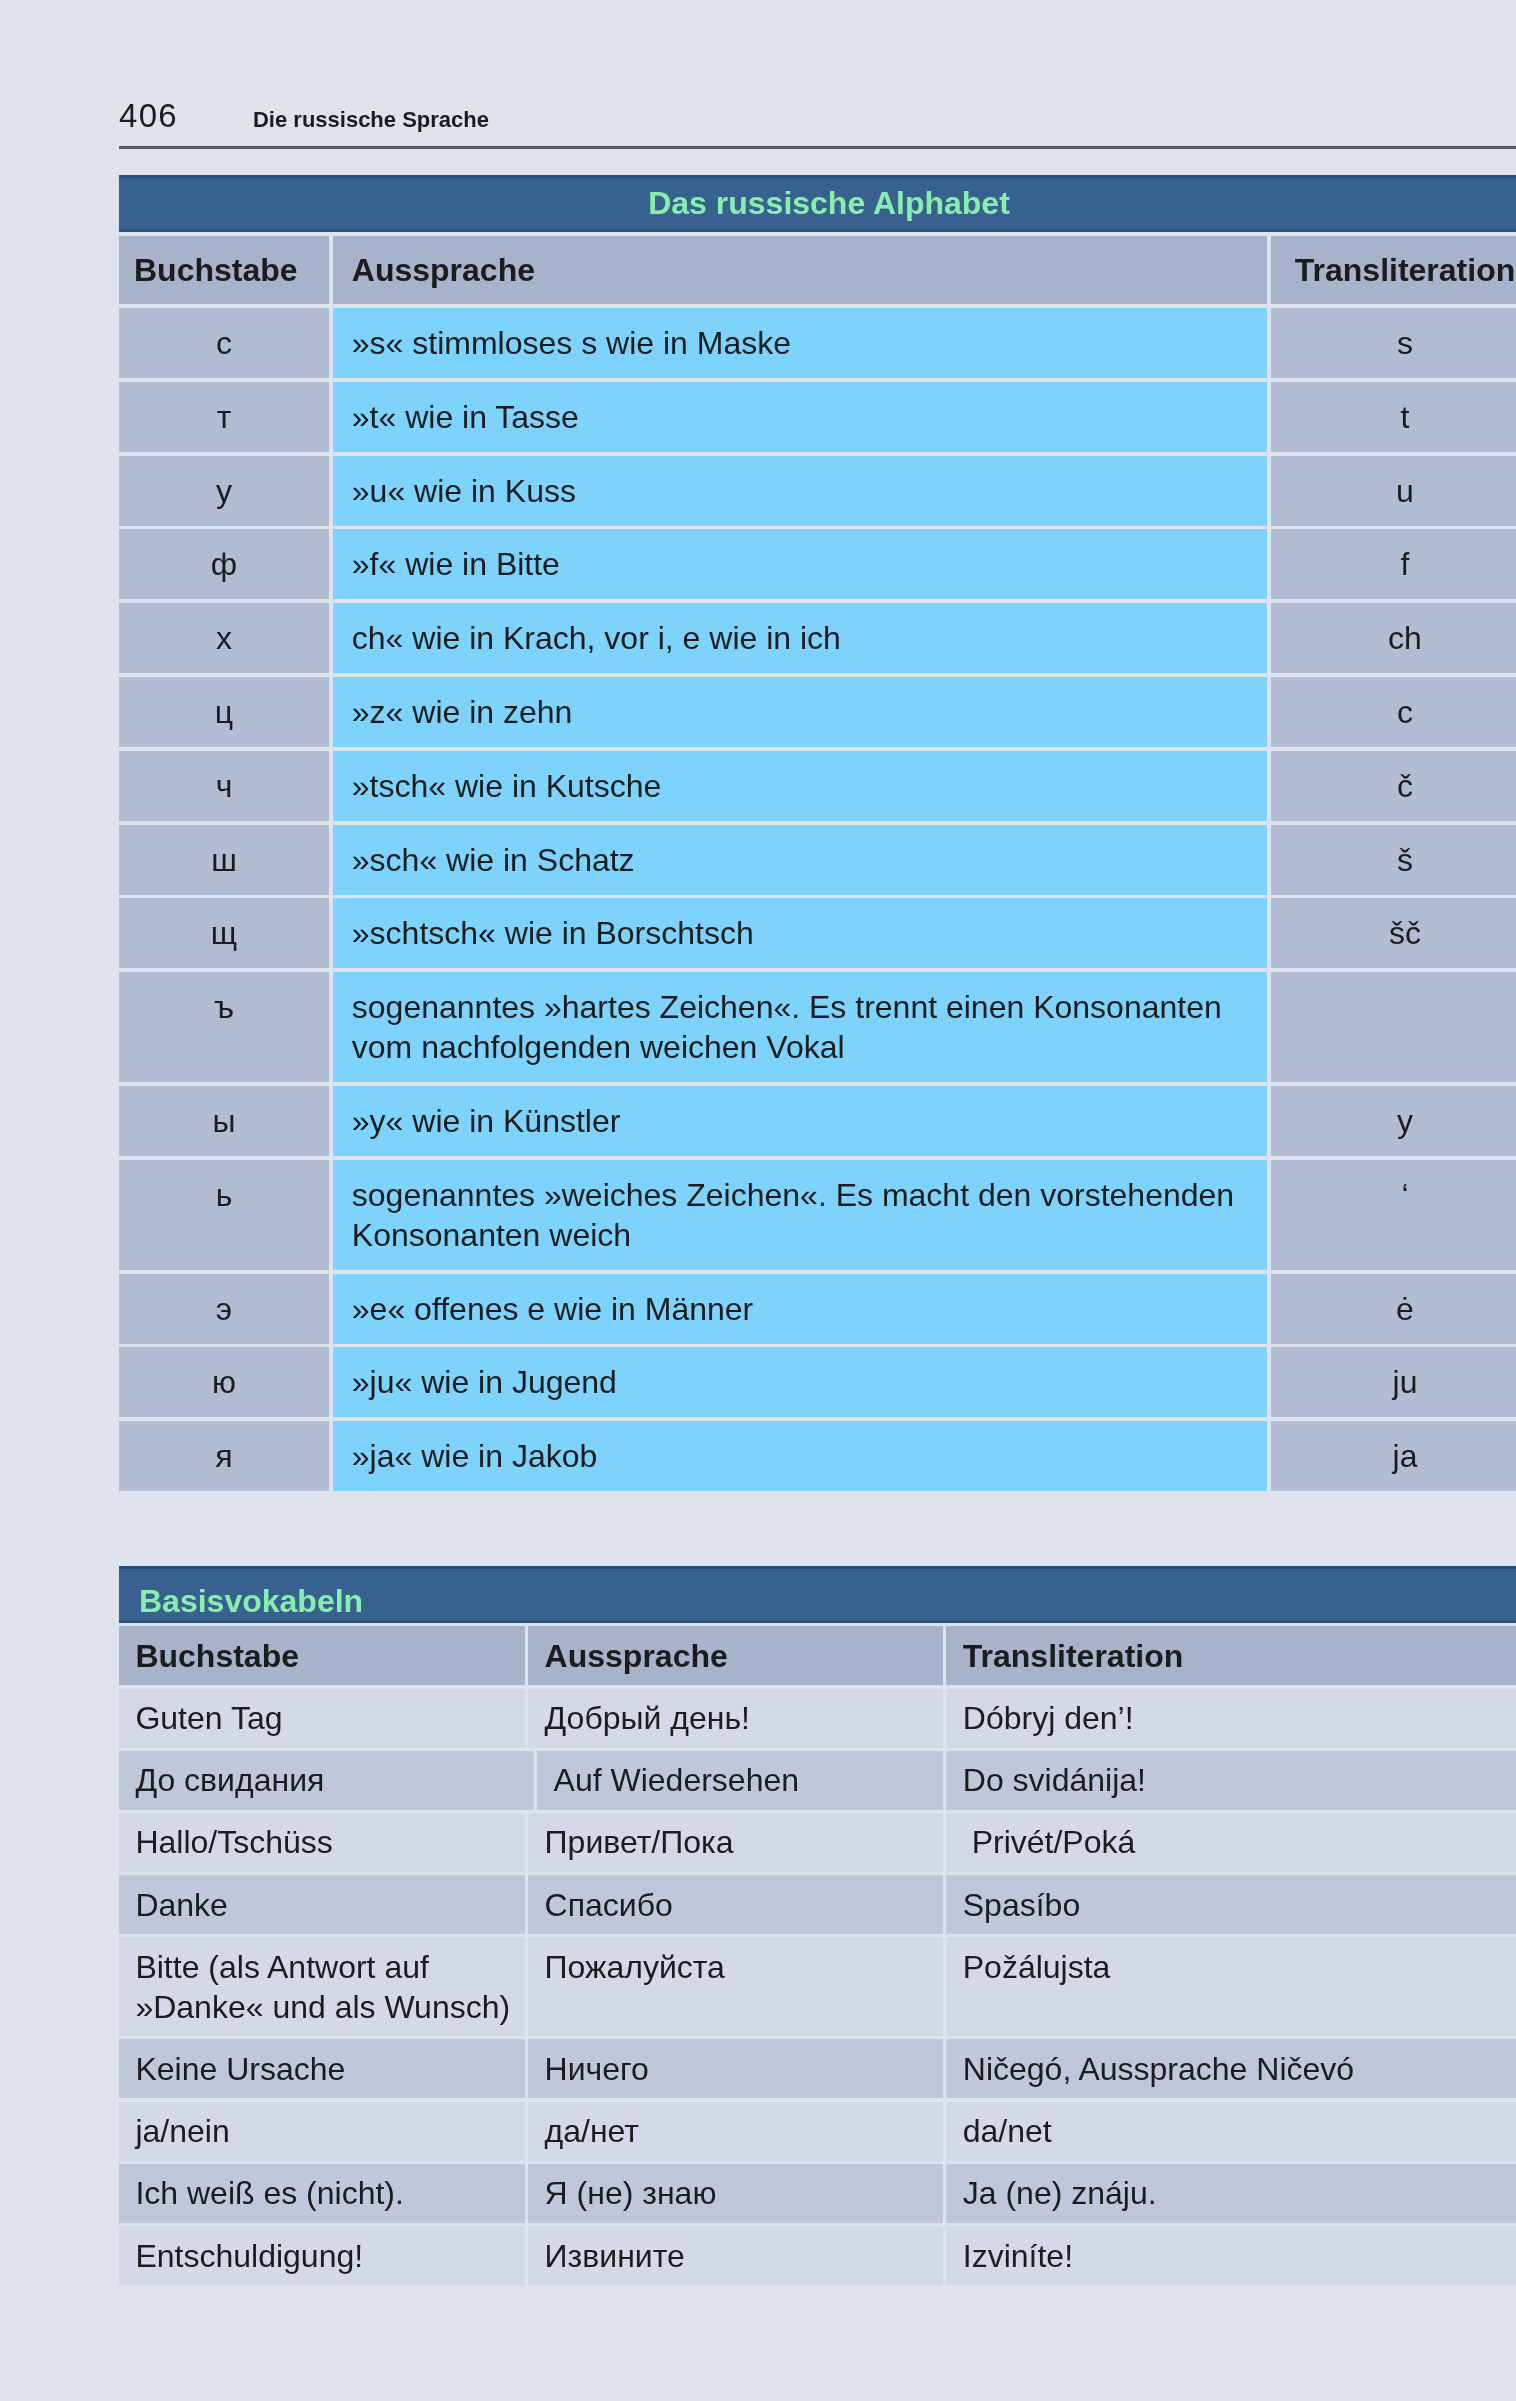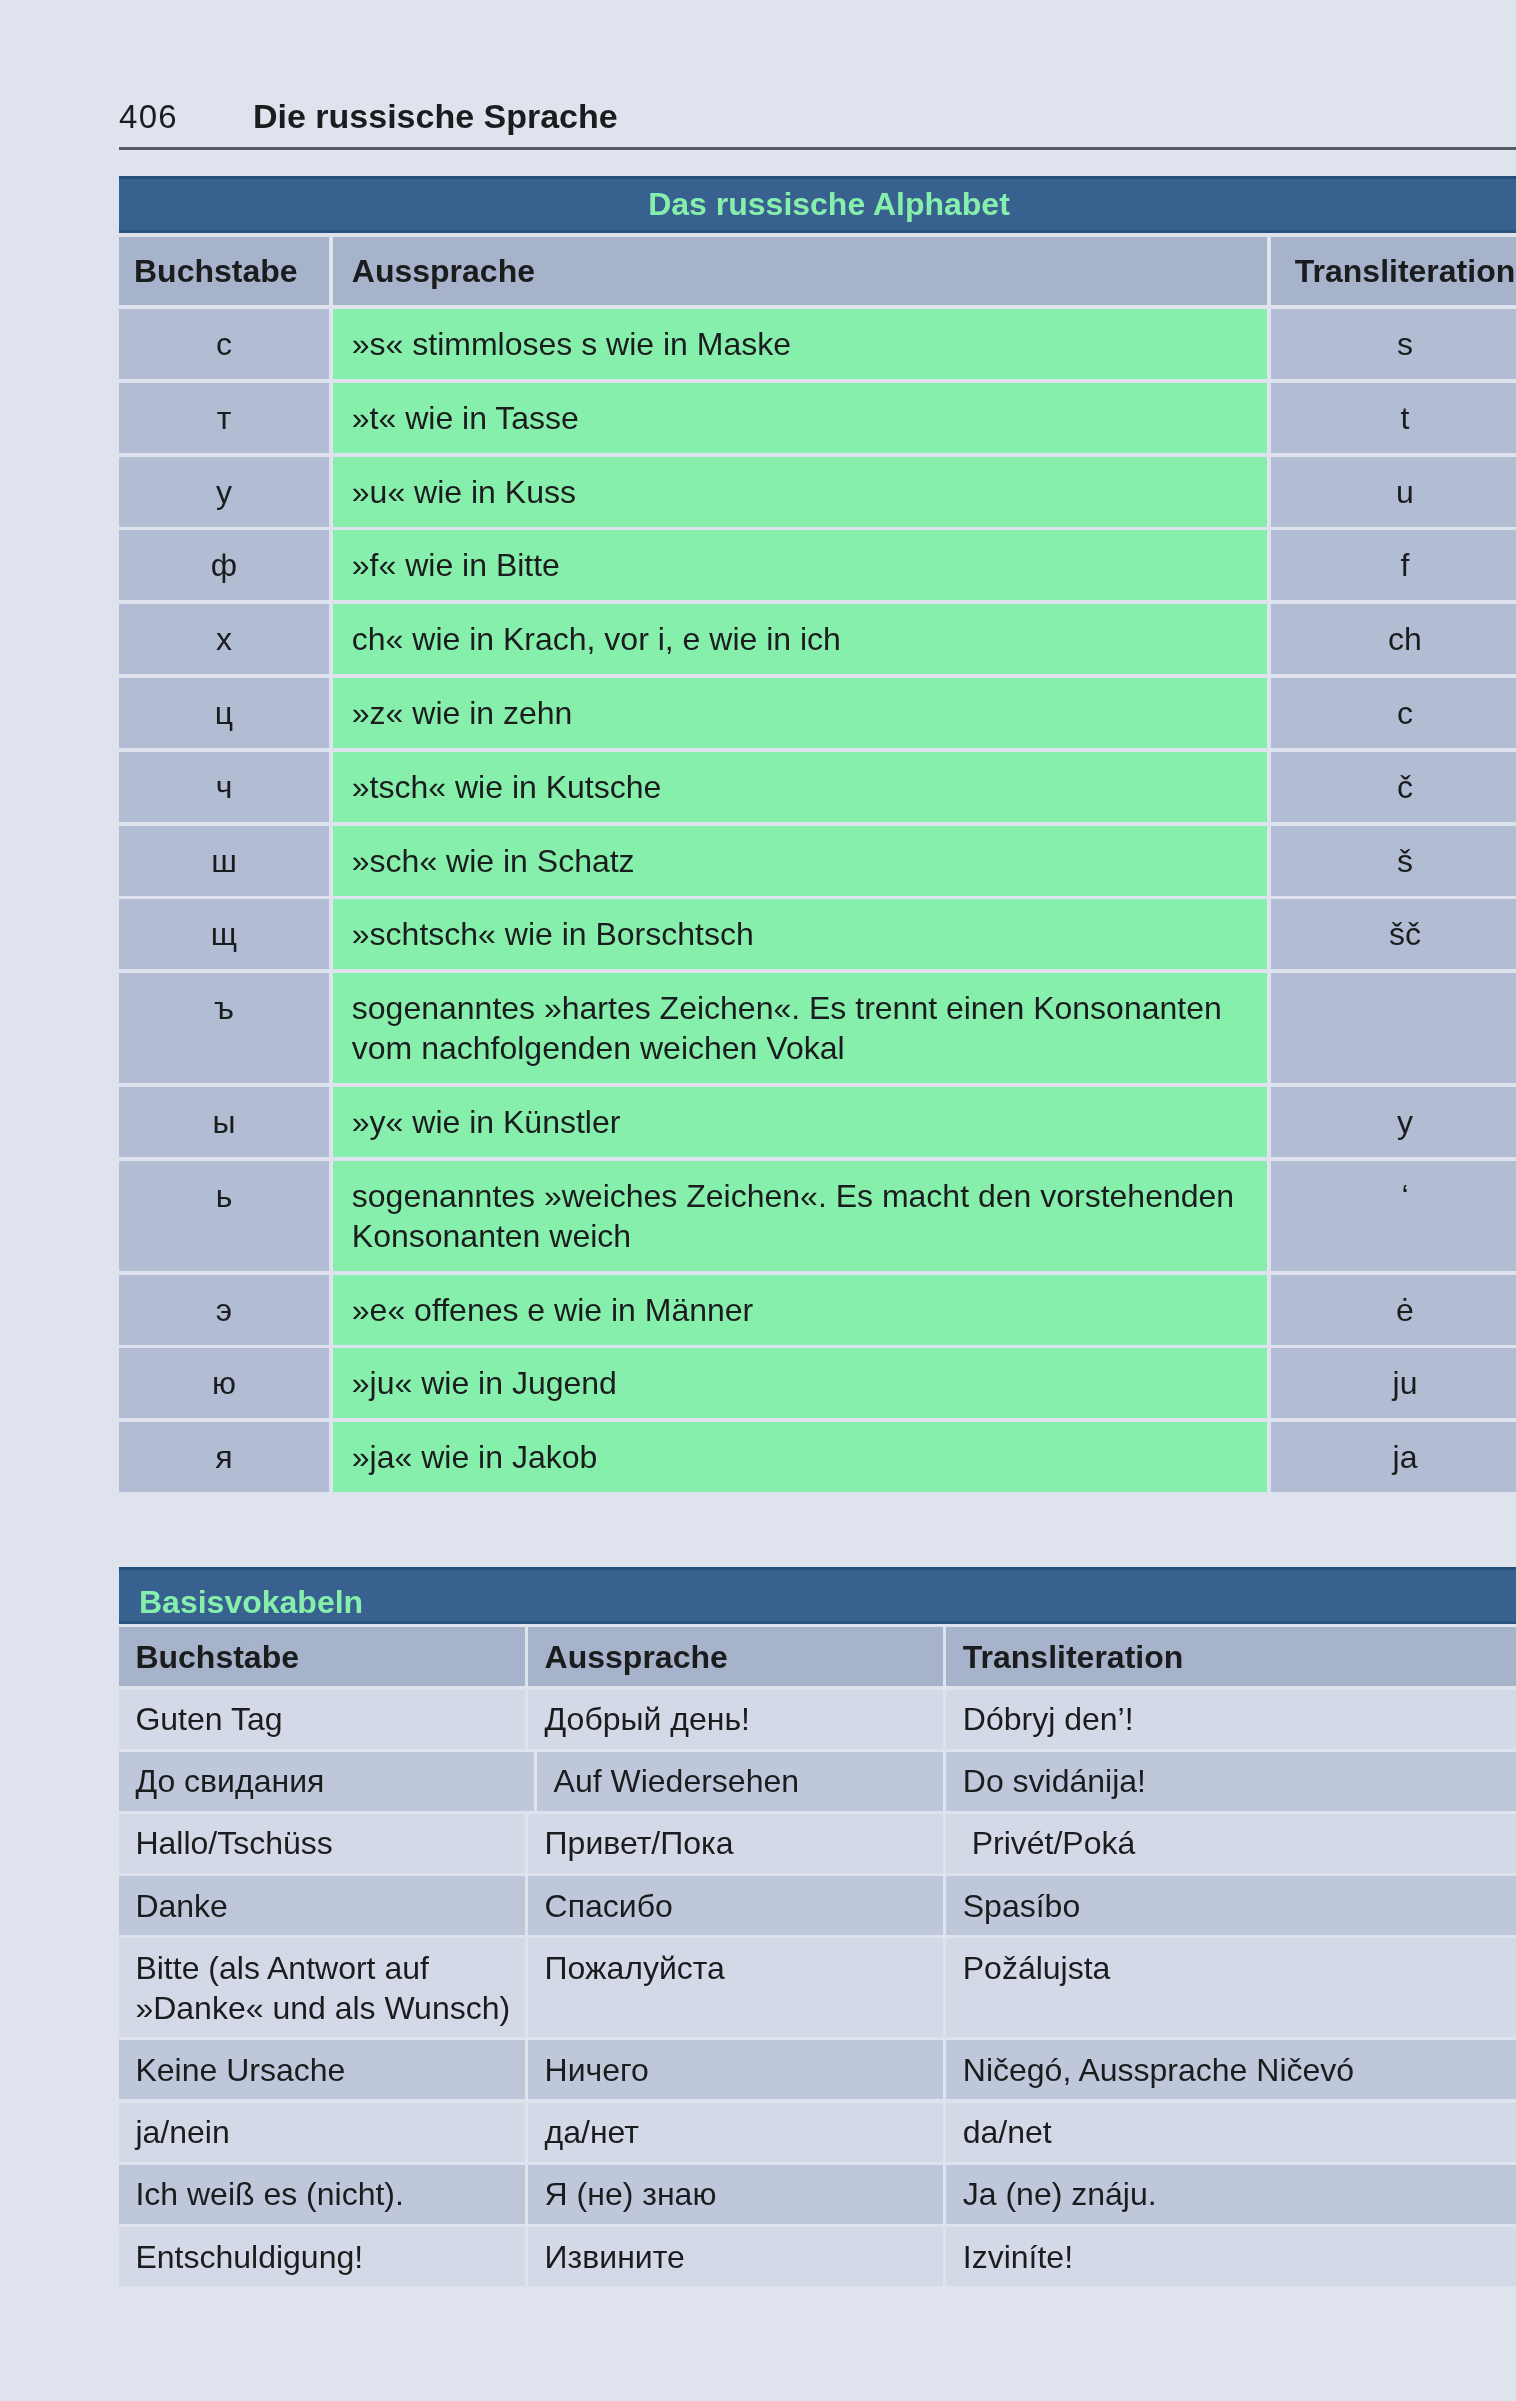--- a/index.html
+++ b/index.html
@@ -8,21 +8,21 @@
     background:#dfe3ee;
     font-family:"Liberation Sans", sans-serif;
     color:#1b1c1e;
     position:relative;
     -webkit-font-smoothing:antialiased;
   }
   .content{width:1420px;margin-left:119px;margin-top:24px;}
   
   .page-head{padding-top:73px;display:flex;align-items:baseline;}
   .page-num{font-size:33px;font-weight:400;letter-spacing:1.3px;}
-  .chapter-title{font-size:34px;font-weight:700;margin-left:75px;}
+  .chapter-title{font-size:22px;font-weight:700;margin-left:75px;}
   .head-rule{height:2.5px;background:#575b63;margin-top:11.4px;}
 
   
   .tbar{
     margin-top:26.5px;
     background:#386190;
     border-top:3.2px solid #254e7b;
     border-bottom:3.2px solid #2a5380;
     height:57px;
     display:flex;align-items:center;justify-content:center;
@@ -34,21 +34,21 @@
   
   .row{display:flex;gap:3.8px;margin-top:3.8px;}
   .cell{
     box-sizing:border-box;
     padding:15px 19px;
     font-size:32px;line-height:40px;
     white-space:pre-wrap;
   }
   
   .t1 .c1{width:210px;background:#b2bcd3;text-align:center;padding-left:3.8px;padding-right:3.8px;}
-  .t1 .c2{flex:1;background:#86efac;}
+  .t1 .c2{flex:1;background:#7dd3fc;}
   .t1 .c3{width:268px;background:#b2bcd3;text-align:center;padding-left:3.8px;padding-right:3.8px;}
   .t1 .hrow .cell{background:#a7b2cb;font-weight:700;padding-top:14px;padding-bottom:14px;}
   .t1 .hrow .c1{text-align:left;padding-left:15px;}
   .t1 .hrow .c2{padding-left:19px;}
   .t1 .hrow .c3{text-align:center;}
 
   
   .t2{margin-top:75px;}
   .t2 .row{gap:3.2px;margin-top:3.2px;}
   .t2 .cell{padding:9.5px 12.6px 9.5px 16.4px;}

